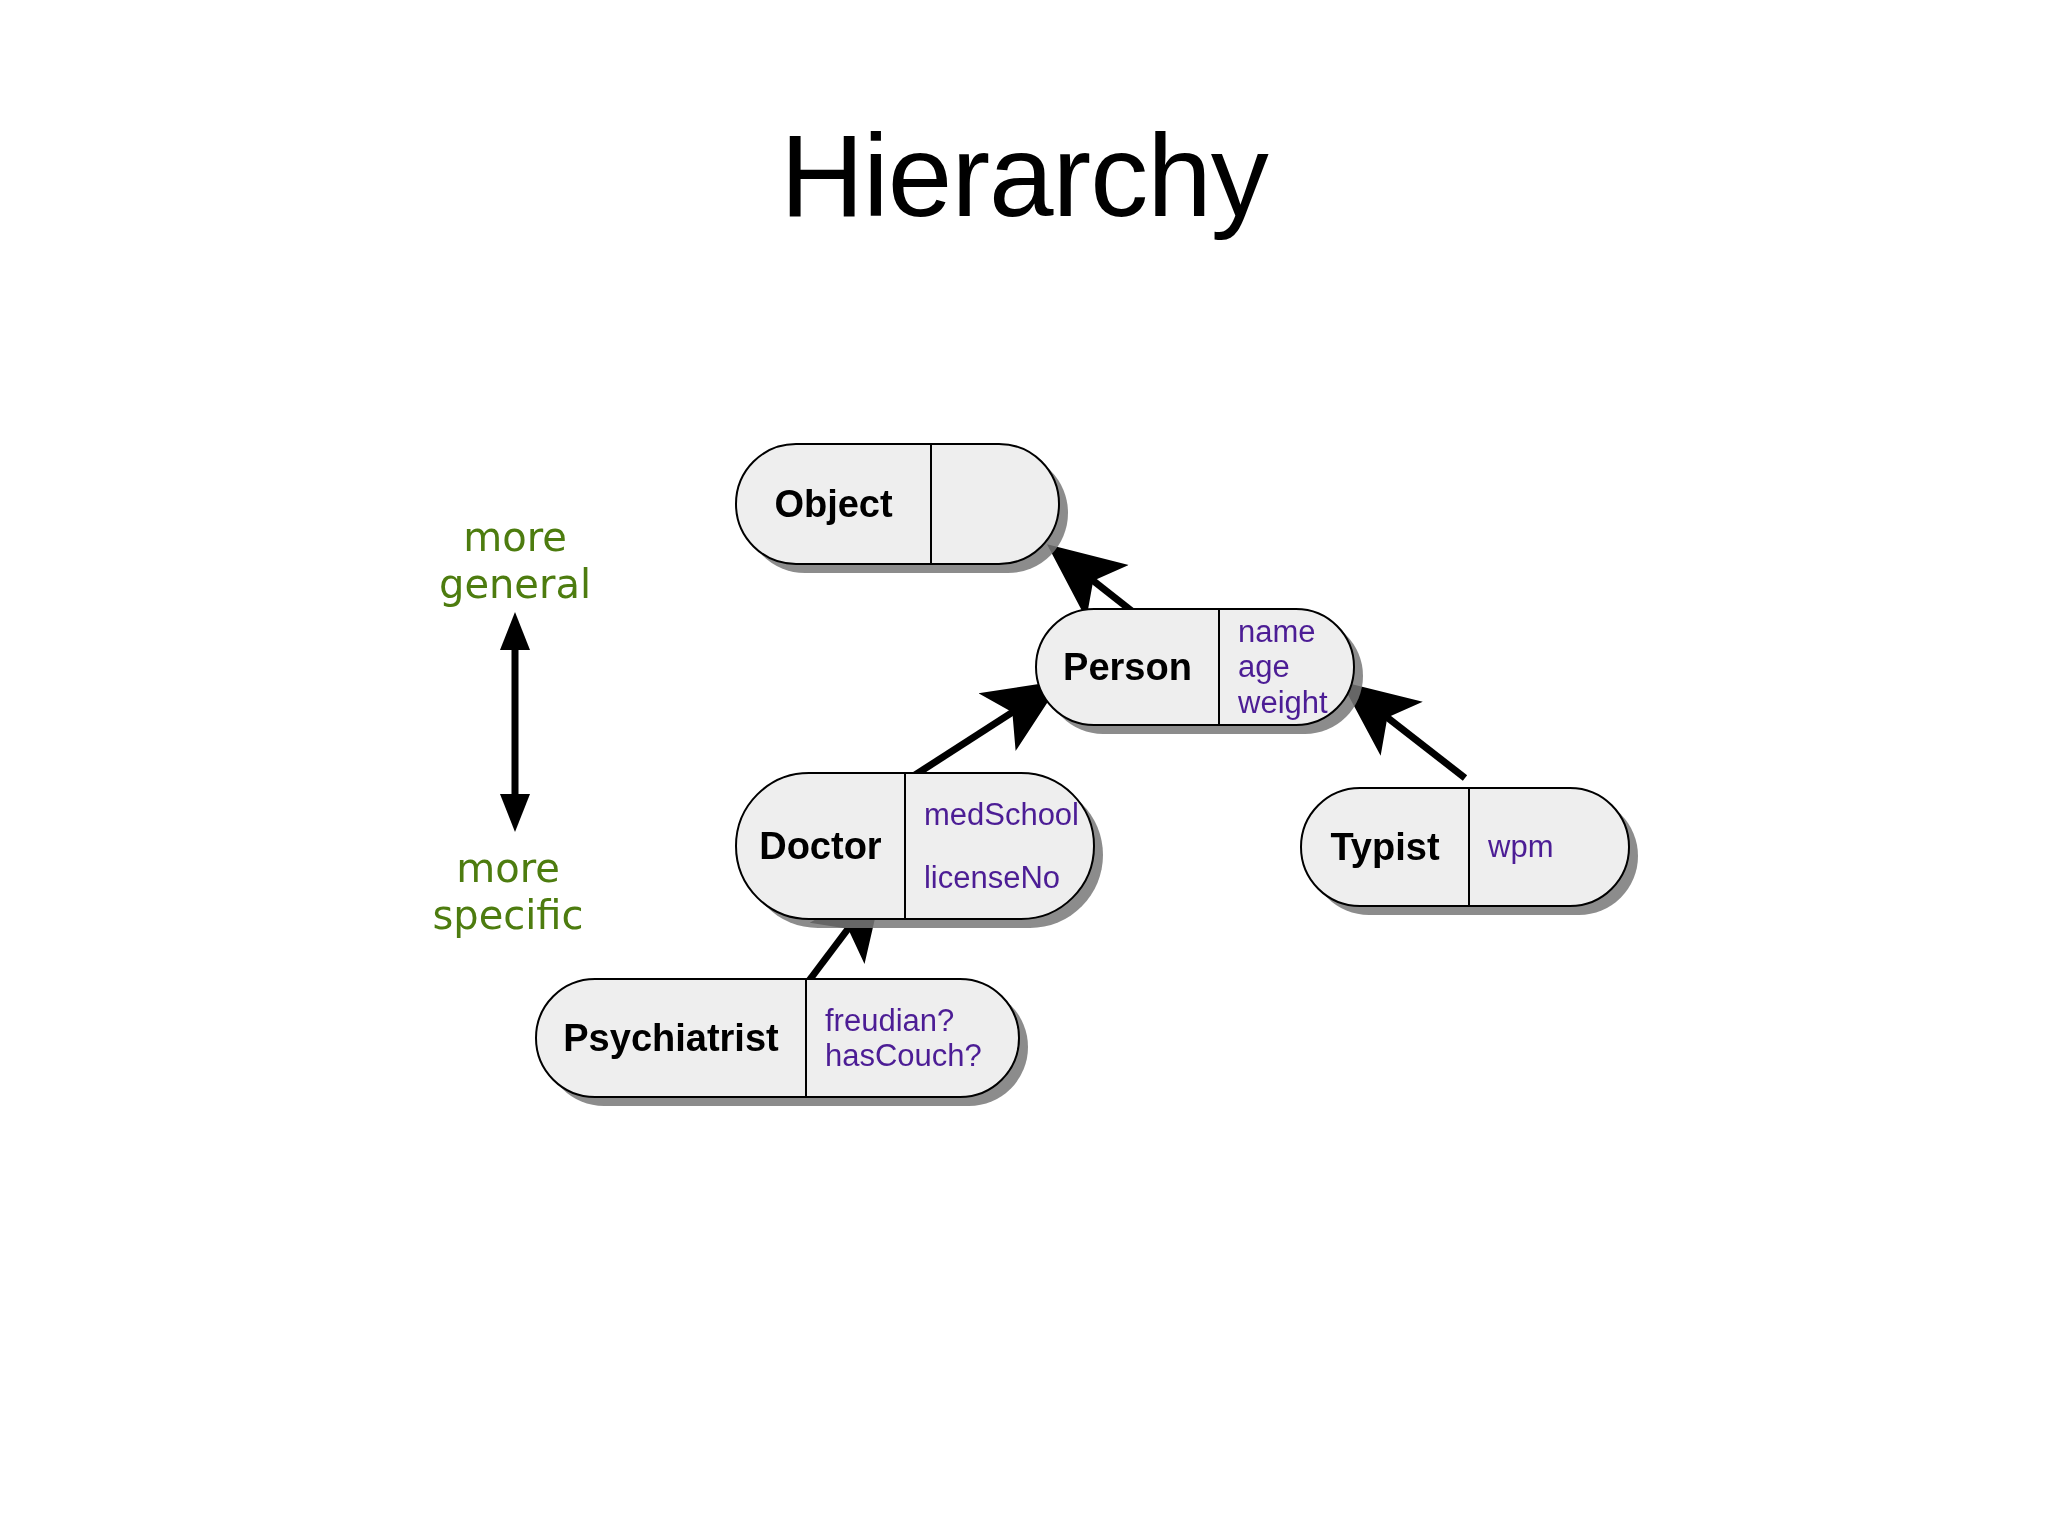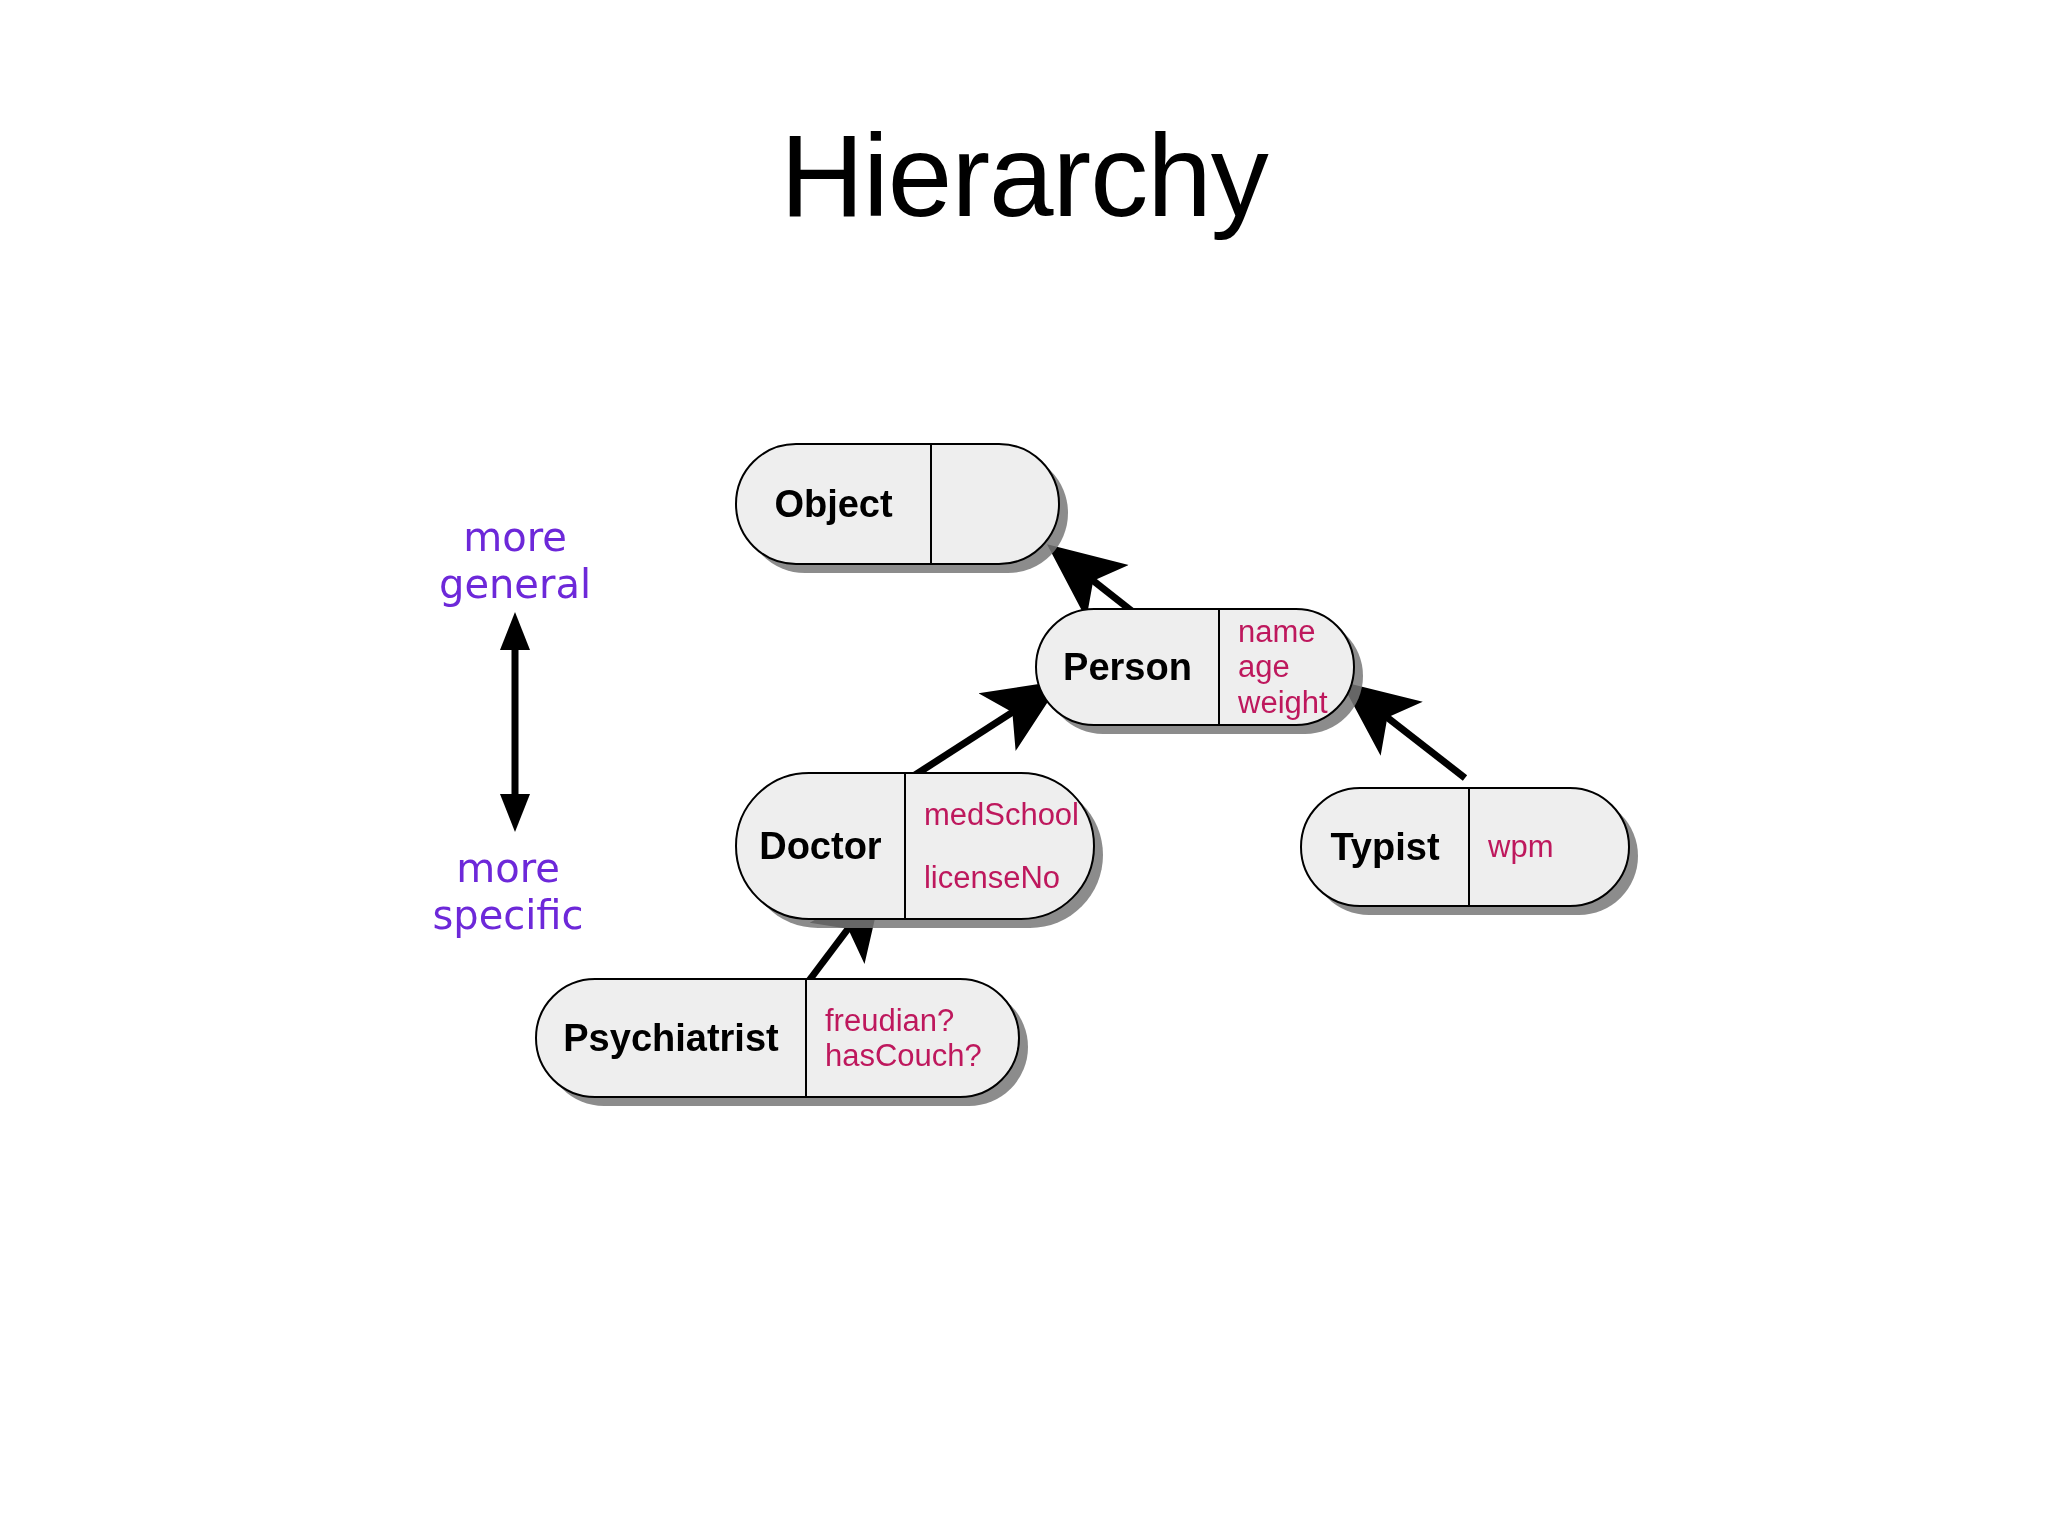--- a/index.html
+++ b/index.html
@@ -35,21 +35,21 @@
     line-height: 1.0;
     white-space: nowrap;
   }
 
   
   .axis-label {
     position: absolute;
     font-family: "DejaVu Sans", sans-serif;
     font-size: 40px;
     font-weight: 400;
-    color: #6d28d9;
+    color: #4d7c0f;
     text-align: center;
     line-height: 1.18;
     white-space: pre-line;
     width: 260px;
   }
   #axis-label-general { left: 385px; top: 514px; }
   #axis-label-specific { left: 378px; top: 845px; }
 
   #axis-arrow {
     position: absolute;
@@ -96,21 +96,21 @@
     padding: 0 10px;
   }
   .node-attrs {
     display: flex;
     flex-direction: column;
     justify-content: center;
     box-sizing: border-box;
     font-family: "Liberation Sans", sans-serif;
     font-weight: 400;
     font-size: 31px;
-    color: #be185d;
+    color: #4c1d95;
     line-height: 1.14;
     padding: 0 14px 0 18px;
     white-space: nowrap;
   }
   .node-attrs span { display: block; }
 
   
   #node-object       { left: 735px;  top: 443px;  width: 325px; height: 122px; }
   #node-object  .node-name  { width: 195px; }
   #node-object  .node-attrs { flex: 1; }

